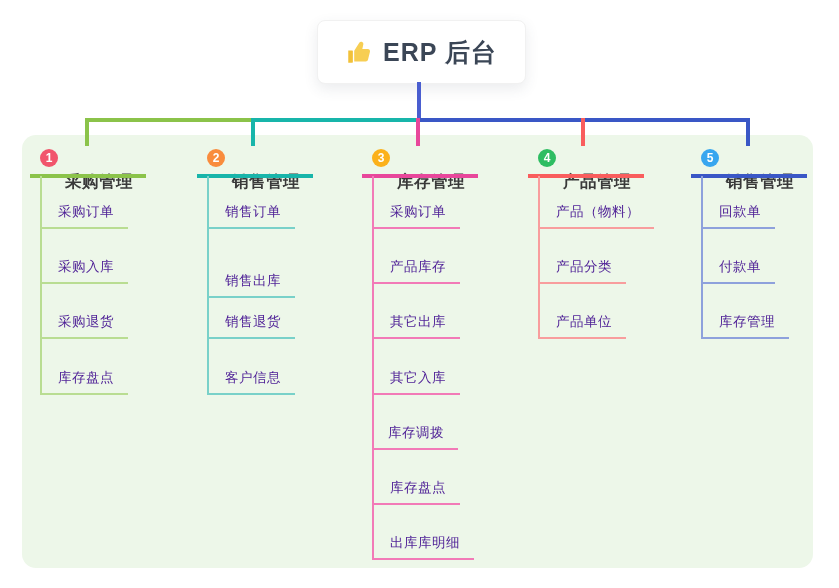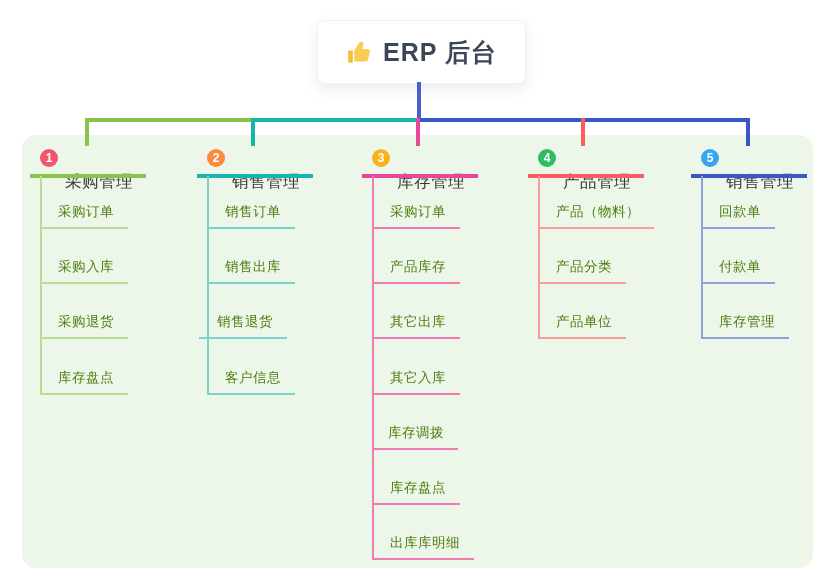--- a/index.html
+++ b/index.html
@@ -17,24 +17,24 @@
   
   #panel{left:22px;top:135px;width:791px;height:433px;border-radius:14px;}
   
   .hline{top:118px;height:4px;}
   .vdrop{top:118px;width:4px;height:28px;}
   #root-line{left:417px;top:82px;width:4px;height:37px;}
   
   .branch-header{top:148px;height:20px;display:flex;align-items:center;gap:7px;cursor:default;}
   .badge{width:18px;height:18px;border-radius:50%;color:#fff;font-size:12px;font-weight:700;
          display:flex;align-items:center;justify-content:center;flex:0 0 auto;}
-  .branch-label{font-size:16.5px;font-weight:400;color:#393939;white-space:nowrap;letter-spacing:.5px;margin-top:48px;}
+  .branch-label{font-size:16.5px;font-weight:700;color:#393939;white-space:nowrap;letter-spacing:.5px;margin-top:48px;}
   .branch-underline{top:174px;height:4px;}
   .branch-vline{width:2px;}
-  .child-item{white-space:nowrap;font-size:13.5px;color:#4d7c0f;
+  .child-item{white-space:nowrap;font-size:13.5px;color:#4c1d95;
               padding:0 14px 5px 18px;border-bottom:2px solid;line-height:20px;letter-spacing:.5px;}
 </style>
 </head>
 <body>
 
 <div id="stage" style="background: rgb(255, 255, 255);">
 
   <div id="panel" class="abs" style="background: rgb(237, 247, 233);"></div>
 
   <div id="root-card" class="abs">
@@ -65,22 +65,22 @@
       <div class="abs child-item" style="left: 40px; top: 312.4px; border-bottom-color: rgb(185, 221, 146);">采购退货</div>
       <div class="abs child-item" style="left: 40px; top: 367.6px; border-bottom-color: rgb(185, 221, 146);">库存盘点</div>
       <div class="abs vdrop" style="left: 251px; background: rgb(24, 181, 170);"></div>
       <div class="abs branch-header" style="left: 207px;">
         <span class="badge" style="background: rgb(249, 140, 61);">2</span>
         <span class="branch-label">销售管理</span>
       </div>
       <div class="abs branch-underline" style="left: 197px; width: 116px; background: rgb(24, 181, 170);"></div>
       <div class="abs branch-vline" style="left: 207px; top: 176px; height: 218.6px; background: rgb(121, 209, 201);"></div>
       <div class="abs child-item" style="left: 207px; top: 202px; border-bottom-color: rgb(121, 209, 201);">销售订单</div>
-      <div class="abs child-item" style="left: 207px; top: 257px; border-bottom-color: rgb(121, 209, 201);">销售出库</div>
-      <div class="abs child-item" style="left: 199px; top: 312.4px; border-bottom-color: rgb(121, 209, 201);">销售退货</div>
+      <div class="abs child-item" style="left: 207px; top: 271px; border-bottom-color: rgb(121, 209, 201);">销售出库</div>
+      <div class="abs child-item" style="left: 207px; top: 312.4px; border-bottom-color: rgb(121, 209, 201);">销售退货</div>
       <div class="abs child-item" style="left: 207px; top: 367.6px; border-bottom-color: rgb(121, 209, 201);">客户信息</div>
       <div class="abs vdrop" style="left: 416px; background: rgb(232, 71, 155);"></div>
       <div class="abs branch-header" style="left: 372px;">
         <span class="badge" style="background: rgb(251, 177, 27);">3</span>
         <span class="branch-label">库存管理</span>
       </div>
       <div class="abs branch-underline" style="left: 362px; width: 116px; background: rgb(232, 71, 155);"></div>
       <div class="abs branch-vline" style="left: 372px; top: 176px; height: 384.2px; background: rgb(242, 122, 183);"></div>
       <div class="abs child-item" style="left: 372px; top: 202px; border-bottom-color: rgb(242, 122, 183);">采购订单</div>
       <div class="abs child-item" style="left: 372px; top: 257.2px; border-bottom-color: rgb(242, 122, 183);">产品库存</div>

